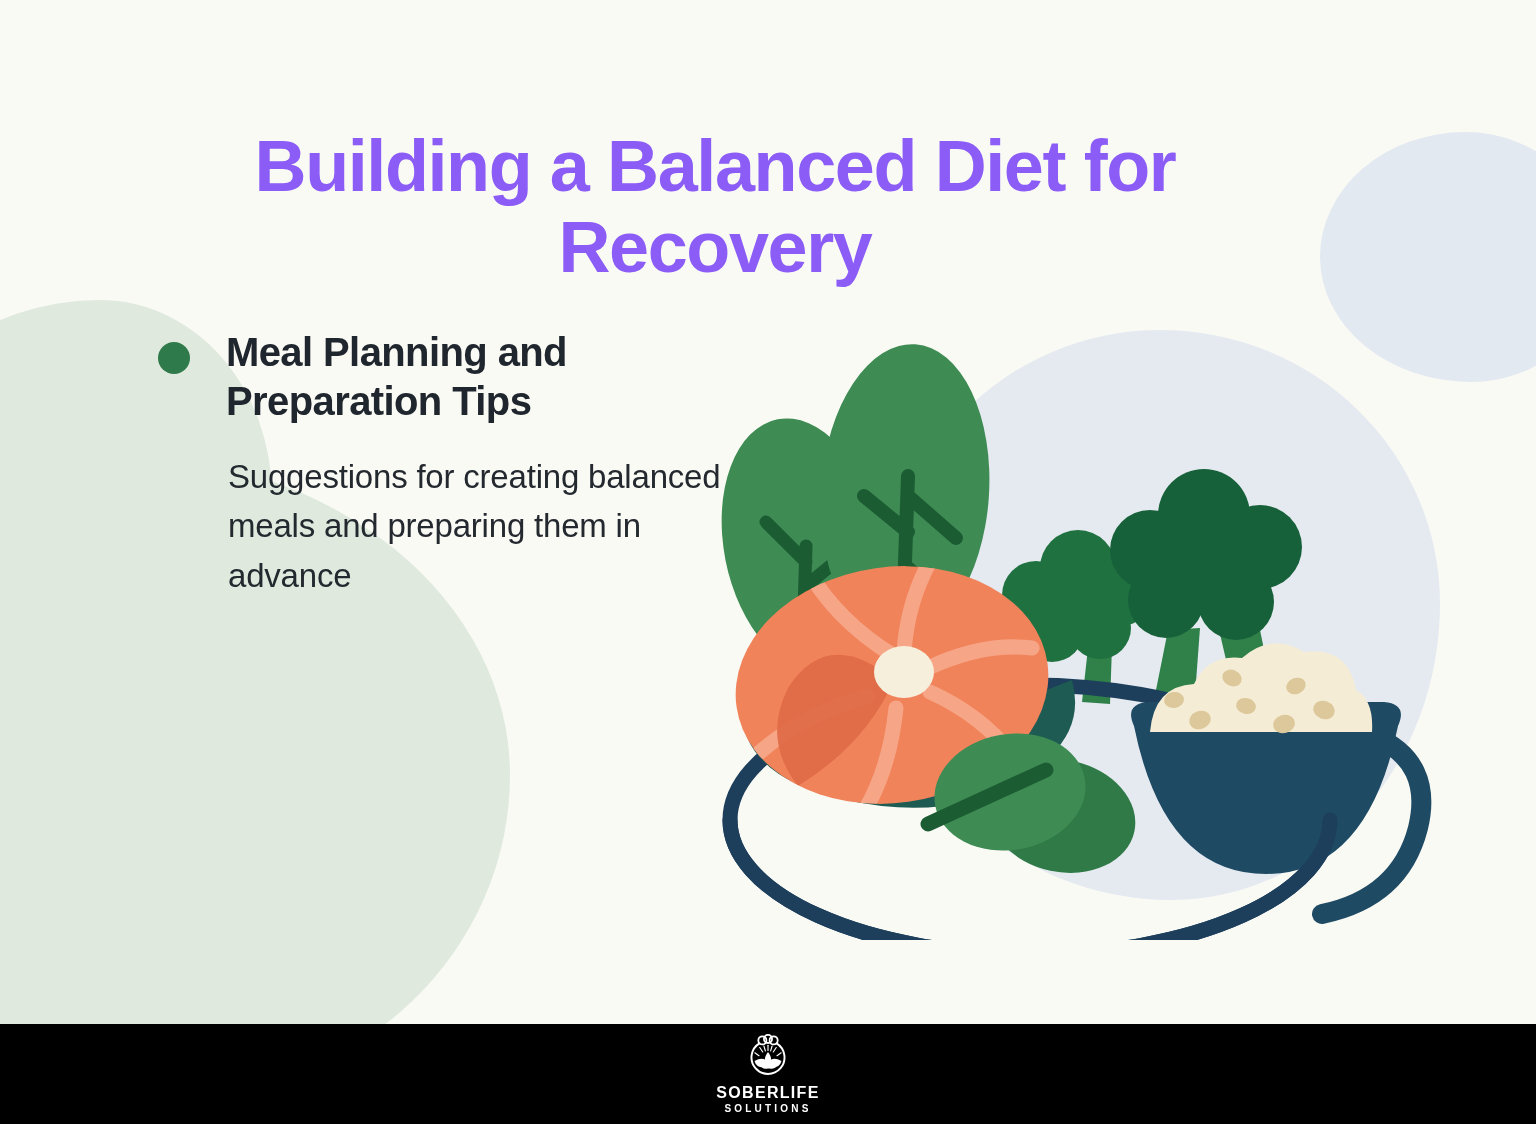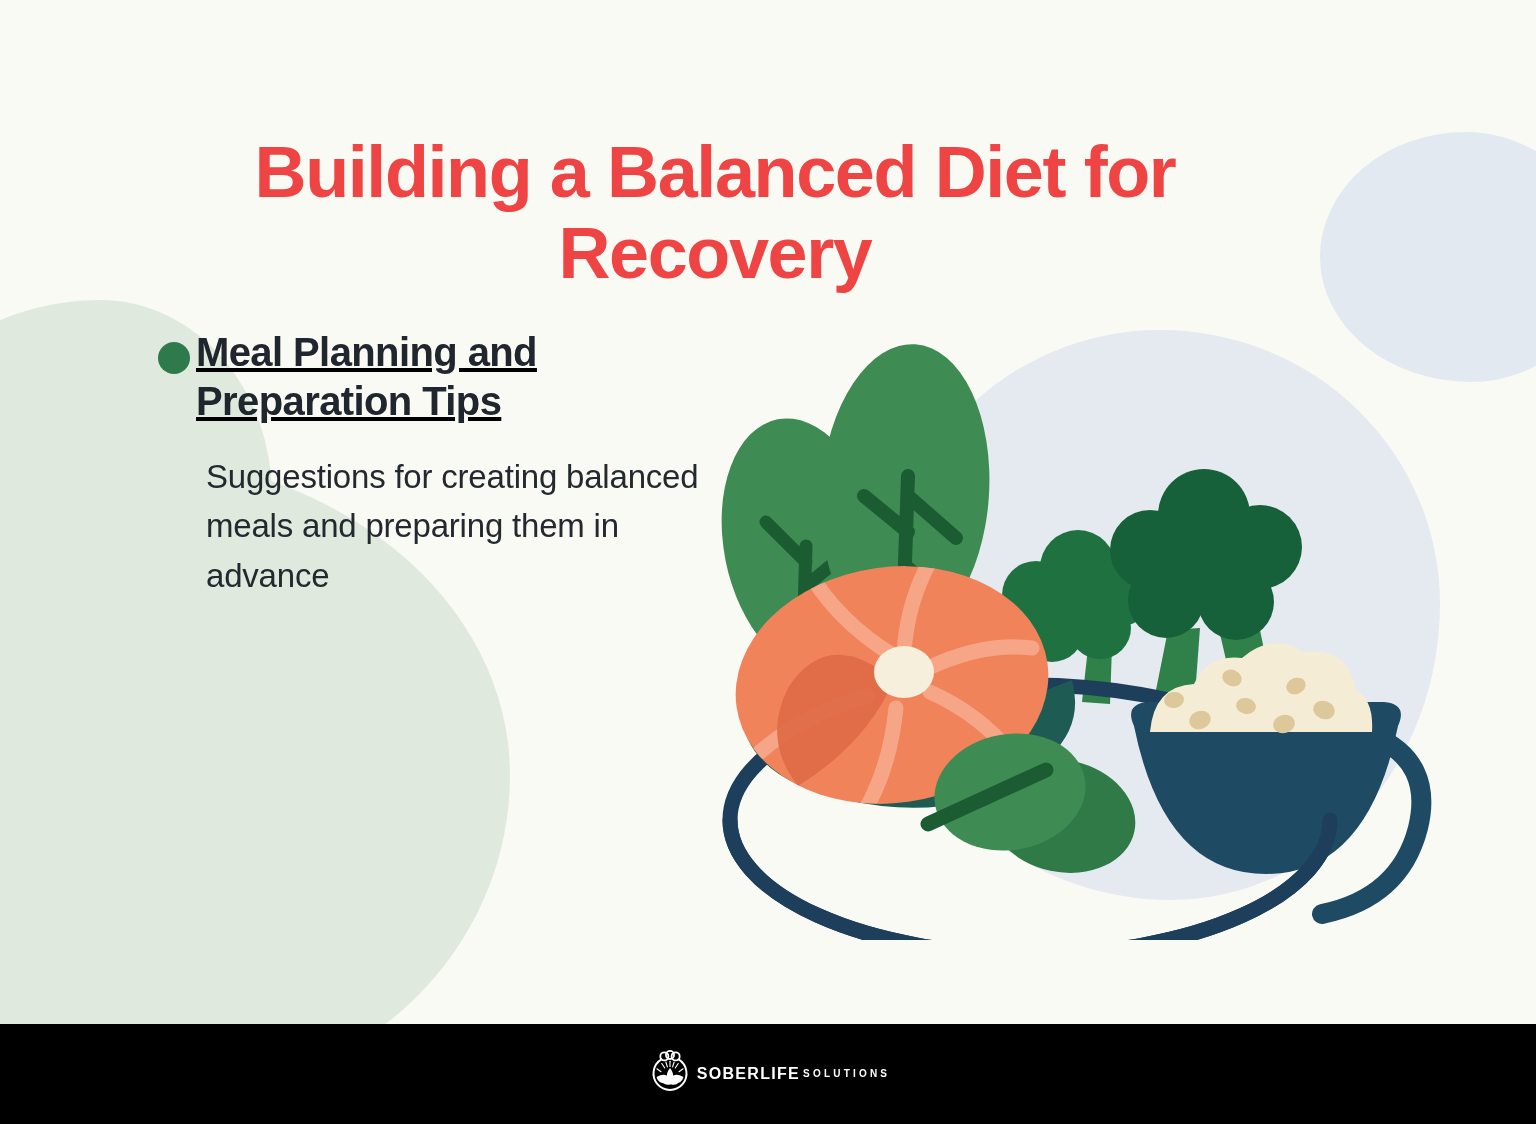--- a/index.html
+++ b/index.html
@@ -59,60 +59,59 @@
     width: 560px;
     height: 570px;
     background: #e5eaf1;
     border-radius: 50% 50% 48% 52% / 50% 48% 52% 50%;
   }
 
   
   .title {
     position: absolute;
     left: 150px;
-    top: 84px;
+    top: 78px;
     width: 1130px;
     text-align: center;
     font-size: 72px;
     line-height: 1.12;
     font-weight: 700;
     letter-spacing: -1.4px;
-    color: #ef4444;
+    color: #8b5cf6;
   }
 
   
   .content {
     position: absolute;
     left: 158px;
     top: 328px;
     width: 600px;
   }
   .bullet-row {
     display: flex;
     align-items: flex-start;
-    gap: 6px;
-    text-decoration: underline;
+    gap: 36px;
   }
   .bullet-dot {
     flex: 0 0 auto;
     width: 32px;
     height: 32px;
     border-radius: 50%;
     background: #2f7a4a;
     margin-top: 14px;
   }
   .bullet-heading {
     font-size: 40px;
     line-height: 1.22;
     font-weight: 700;
     letter-spacing: -0.6px;
     color: #20262e;
   }
   .bullet-body {
-    margin-left: 48px;
+    margin-left: 70px;
     margin-top: 26px;
     font-size: 33px;
     line-height: 1.5;
     font-weight: 400;
     letter-spacing: -0.2px;
     color: #24292f;
     max-width: 540px;
   }
 
   
@@ -132,20 +131,21 @@
     right: 0;
     bottom: 0;
     height: 100px;
     background: #000000;
     display: flex;
     align-items: center;
     justify-content: center;
   }
   .logo {
     display: flex;
+    flex-direction: column;
     align-items: center;
     gap: 3px;
   }
   .logo-mark { width: 48px; height: 48px; display: block; }
   .logo-name {
     color: #ffffff;
     font-size: 16px;
     font-weight: 700;
     letter-spacing: 1.3px;
     line-height: 1;

